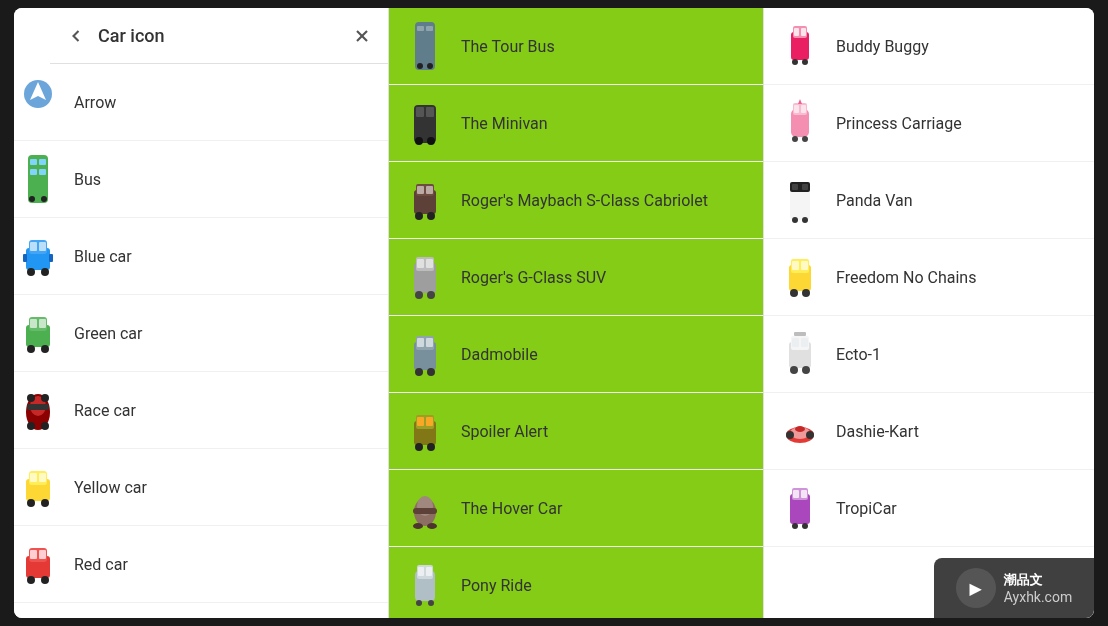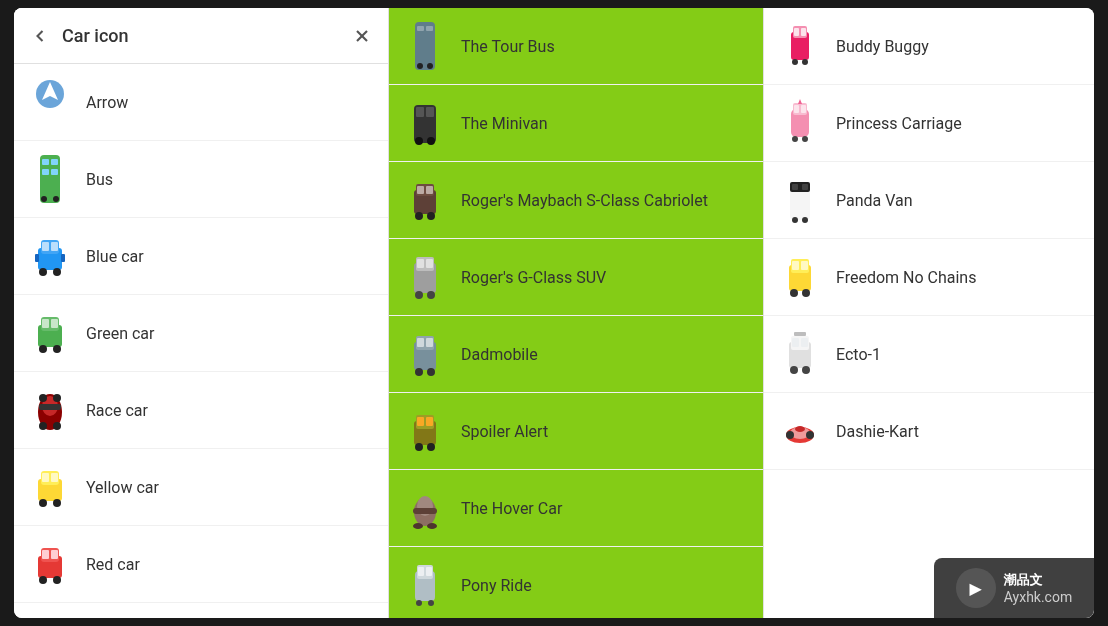--- a/index.html
+++ b/index.html
@@ -31,20 +31,21 @@
       flex-direction: column;
       overflow: hidden;
     }
     .panel-header {
       display: flex;
       align-items: center;
       padding: 14px 16px;
       border-bottom: 1px solid #e0e0e0;
       background: #fff;
       min-height: 56px;
+      margin-left: 36px;
     }
     .back-btn {
       background: none;
       border: none;
       cursor: pointer;
       font-size: 20px;
       color: #555;
       margin-right: 12px;
       display: flex;
       align-items: center;
@@ -64,21 +65,21 @@
       display: flex;
       align-items: center;
     }
     .list-container {
       overflow-y: auto;
       flex: 1;
     }
     .list-item {
       display: flex;
       align-items: center;
-      padding: 10px 16px;
+      padding: 10px 4px;
       border-bottom: 1px solid #f0f0f0;
       cursor: pointer;
       min-height: 64px;
       text-align: center;
     }
     .car-icon-box {
       width: 40px;
       height: 56px;
       margin-right: 16px;
       display: flex;
@@ -500,20 +501,33 @@
             <ellipse cx="16" cy="28" rx="10" ry="6" fill="#ef9a9a"></ellipse>
             <circle cx="6" cy="30" r="4" fill="#333"></circle>
             <circle cx="26" cy="30" r="4" fill="#333"></circle>
             <ellipse cx="16" cy="24" rx="5" ry="3" fill="#c62828"></ellipse>
           </svg>
         </div>
         <span class="item-label">Dashie-Kart</span>
       </div>
 
 
+      <div class="right-item">
+        <div class="car-icon-box">
+          <svg width="28" height="52" viewBox="0 0 28 52">
+            <rect x="4" y="12" width="20" height="30" rx="3" fill="#ab47bc"></rect>
+            <rect x="6" y="6" width="16" height="12" rx="2" fill="#ce93d8"></rect>
+            <rect x="7" y="8" width="6" height="8" rx="1" fill="#f3e5f5"></rect>
+            <rect x="15" y="8" width="6" height="8" rx="1" fill="#f3e5f5"></rect>
+            <circle cx="9" cy="44" r="3" fill="#333"></circle>
+            <circle cx="19" cy="44" r="3" fill="#333"></circle>
+          </svg>
+        </div>
+        <span class="item-label">TropiCar</span>
+      </div>
 
     </div>
   </div>
 
   <div class="corner-overlay">
     <button class="play-btn">
       <span>▶</span>
     </button>
     <div>
       <div class="corner-text">

